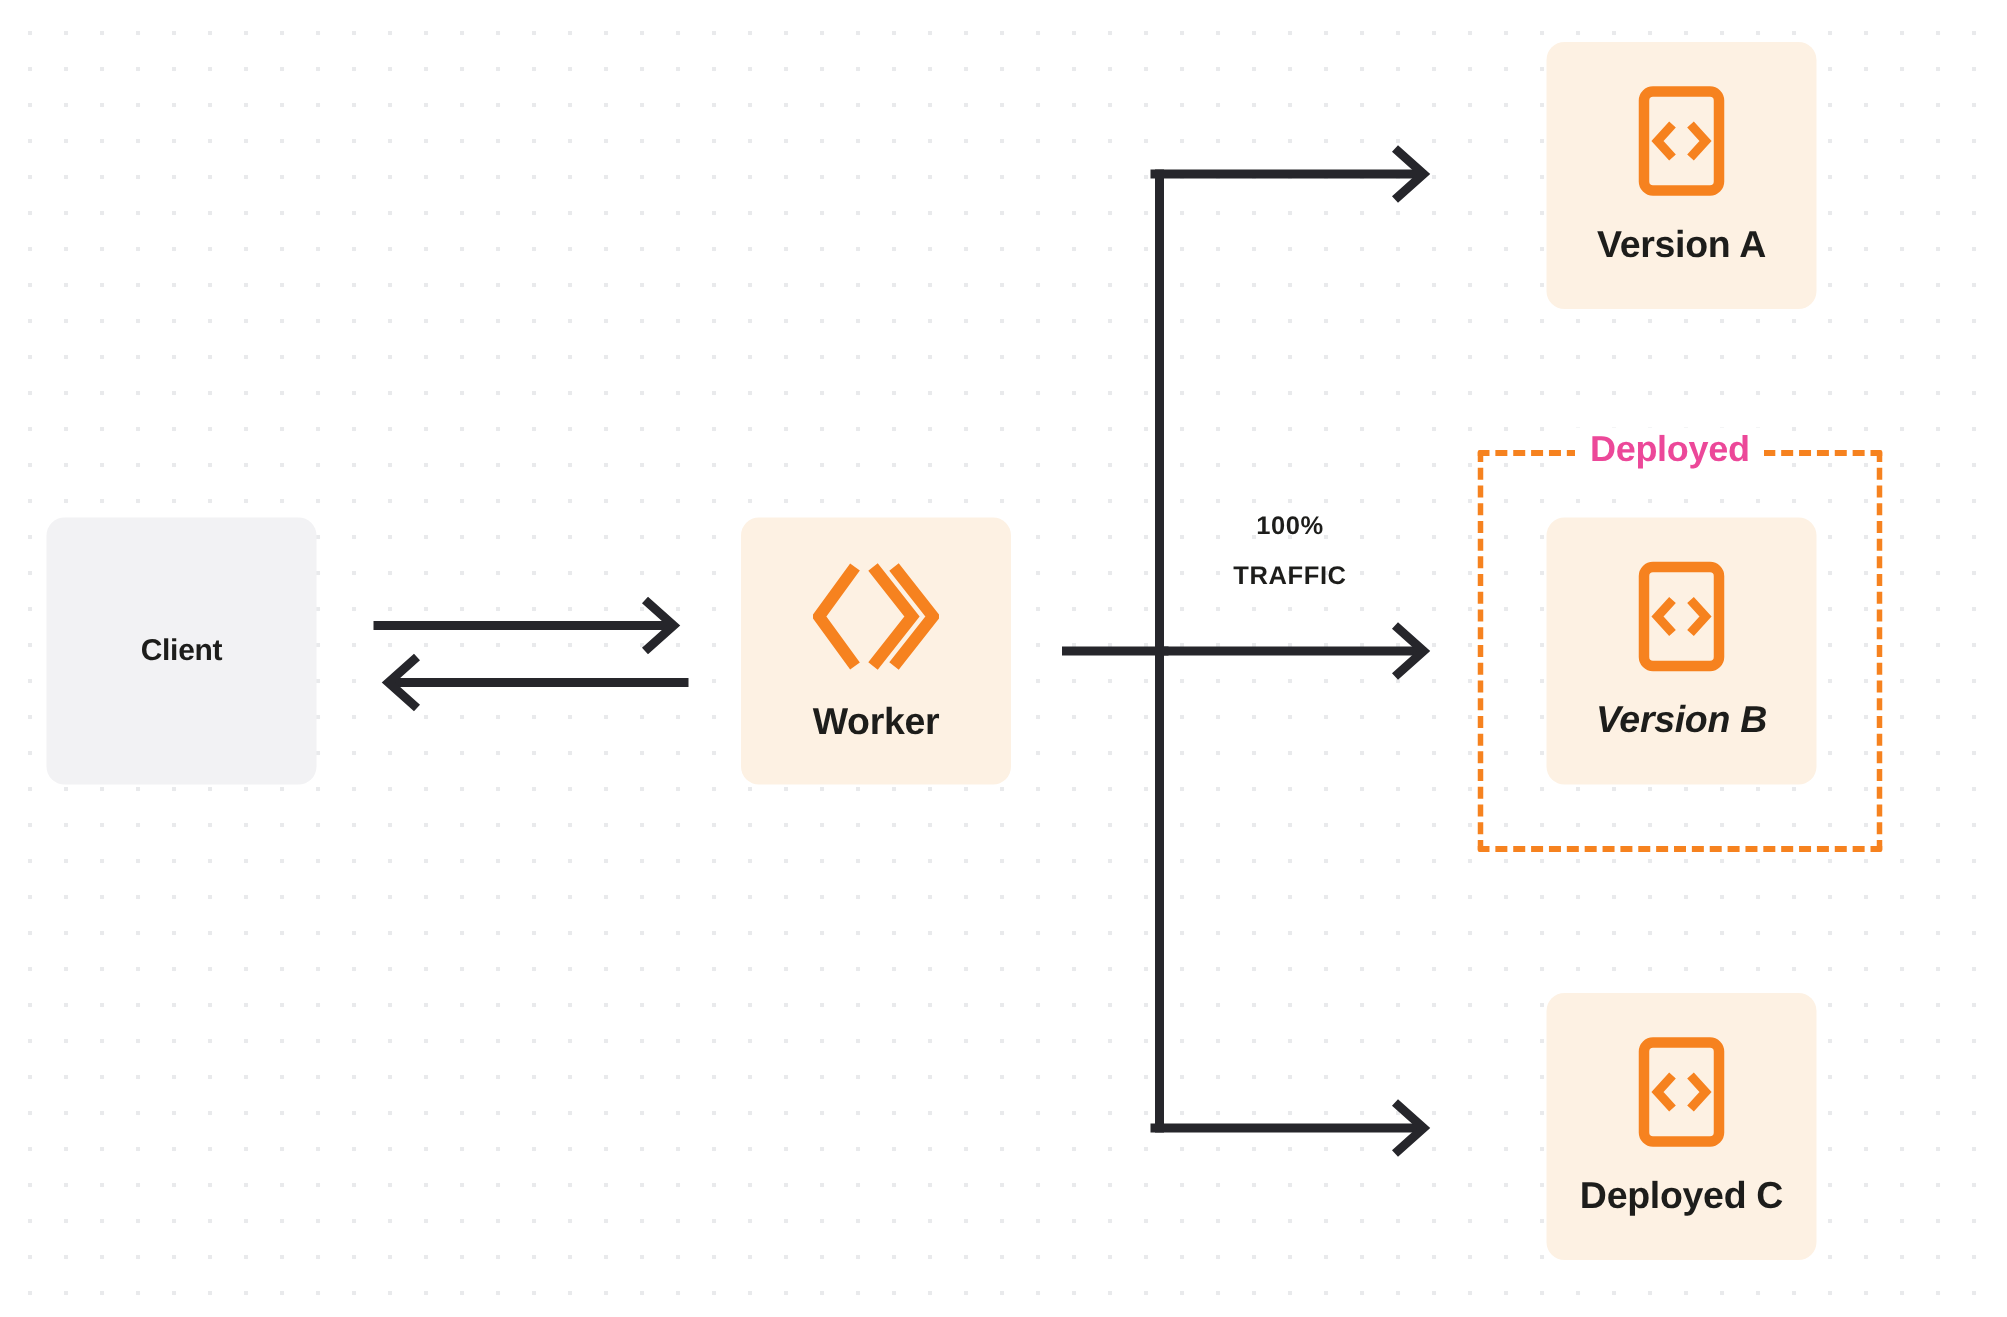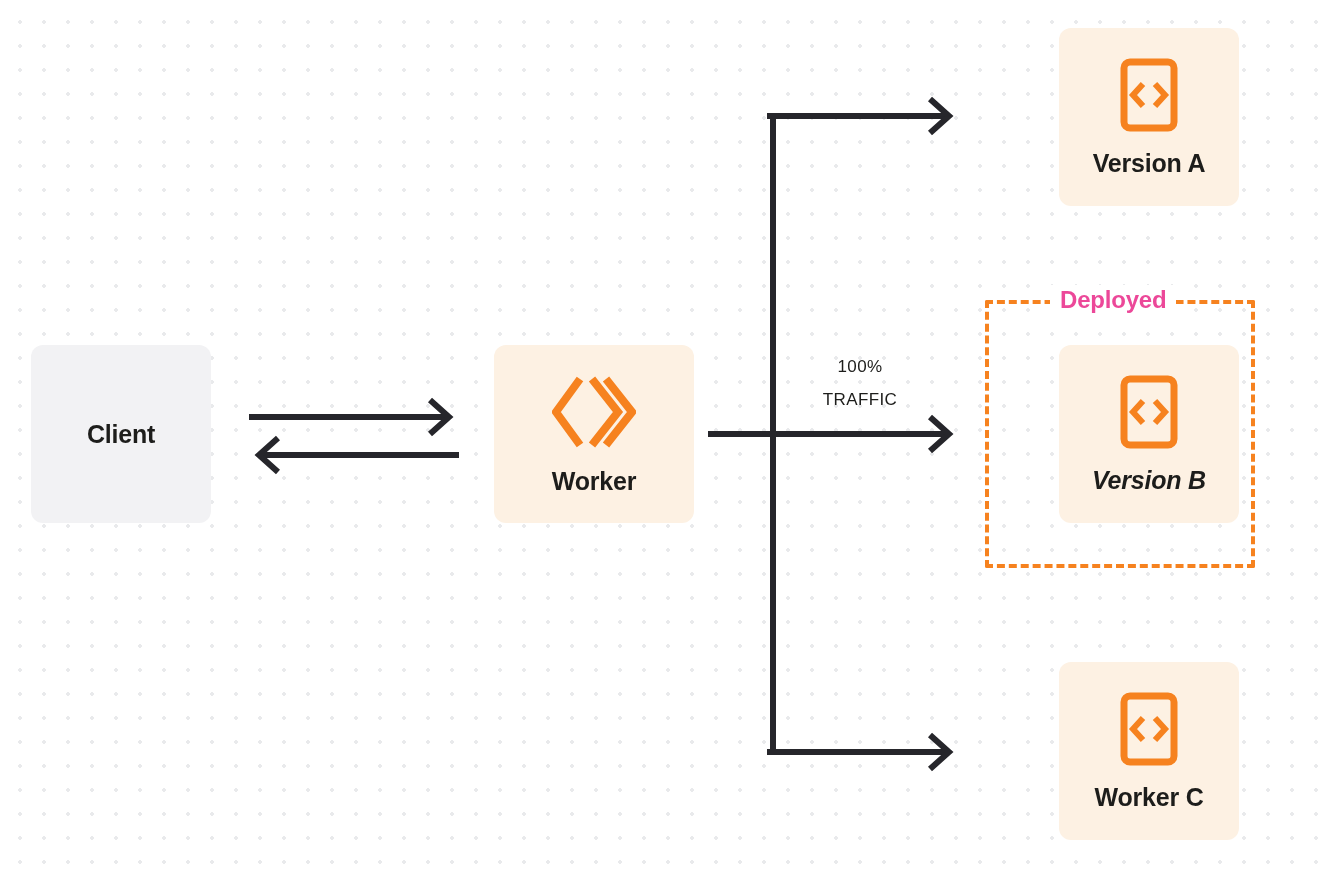--- a/index.html
+++ b/index.html
@@ -39,41 +39,41 @@
   }
 
   
   #client-node {
     left: 31px;
     top: 345px;
     width: 180px;
     height: 178px;
     background: #f2f2f4;
   }
-  #client-node .node-label { font-size: 25px; }
+  #client-node .node-label { font-size: 20px; }
 
   
   #worker-node {
     left: 494px;
     top: 345px;
-    width: 200px;
+    width: 180px;
     height: 178px;
     background: #fdf1e3;
   }
   #worker-node .node-label {
     font-size: 25px;
     margin-top: 12px;
   }
 
   
   .version-node {
     width: 180px;
     height: 178px;
     background: #fdf1e3;
-    left: 1059px;
+    left: 1031px;
   }
   .version-node .node-label {
     font-size: 25px;
     margin-top: 12px;
   }
   #version-a-node { top: 28px; }
   #version-b-node { top: 345px; font-style: italic; }
   #version-c-node { top: 662px; }
 
   
@@ -102,26 +102,26 @@
     font-weight: bold;
     letter-spacing: -0.2px;
     line-height: 30px;
     white-space: nowrap;
   }
 
   
   #traffic-label {
     position: absolute;
     left: 790px;
-    top: 350px;
+    top: 334px;
     width: 140px;
     text-align: center;
     color: #1d1d1b;
     font-size: 17px;
-    font-weight: normal;
+    font-weight: bold;
     letter-spacing: 0.4px;
     line-height: 33px;
   }
 
   
   #connectors {
     position: absolute;
     left: 0;
     top: 0;
     width: 1338px;
@@ -229,16 +229,16 @@
   </div>
 
   <div class="node version-node" id="version-c-node">
     <span class="code-icon">
       <svg width="60" height="76" viewBox="0 0 60 76" aria-hidden="true">
         <rect x="5" y="5" width="50" height="66" rx="6" ry="6" fill="none" stroke="#f6821f" stroke-width="7"></rect>
         <polyline points="24,27 14,38 24,49" fill="none" stroke="#f6821f" stroke-width="6" stroke-linecap="butt" stroke-linejoin="miter"></polyline>
         <polyline points="36,27 46,38 36,49" fill="none" stroke="#f6821f" stroke-width="6" stroke-linecap="butt" stroke-linejoin="miter"></polyline>
       </svg>
     </span>
-    <div class="node-label">Worker C</div>
+    <div class="node-label">Deployed C</div>
   </div>
 
 </div>
 
 </body></html>

